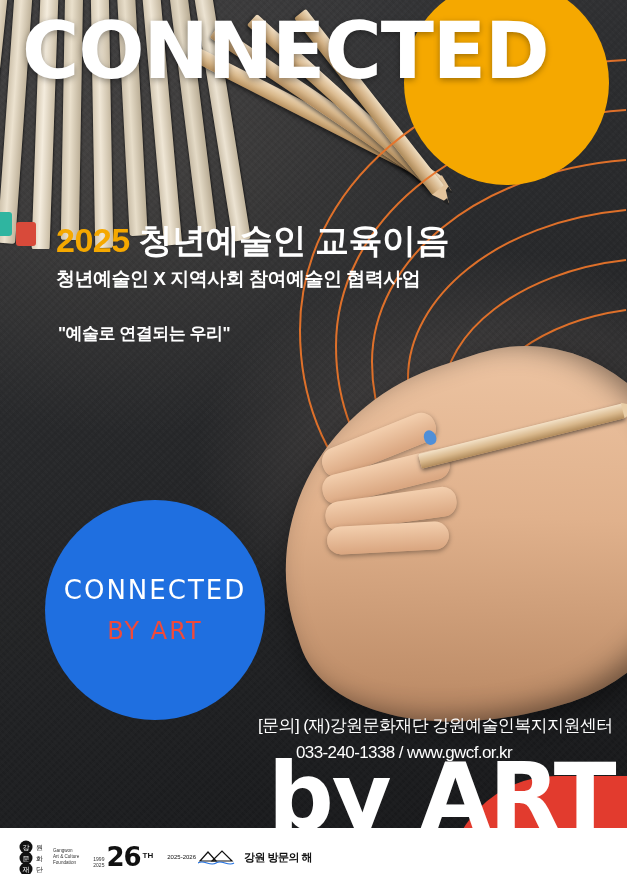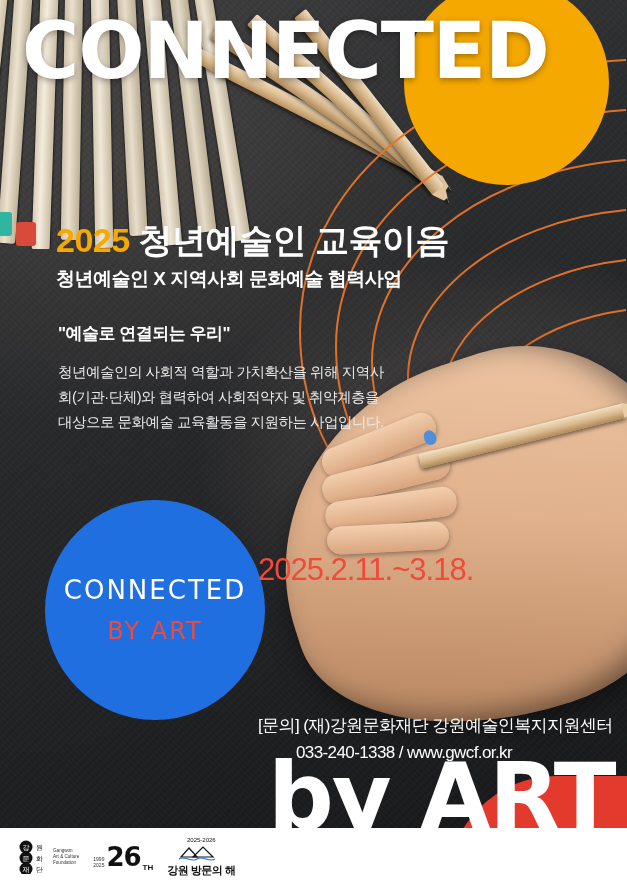--- a/index.html
+++ b/index.html
@@ -169,23 +169,23 @@
   .footer{
     position:absolute;left:0;right:0;bottom:0;height:58px;
     background:#ffffff;
     display:flex;align-items:center;
   }
   .footer-inner{display:flex;align-items:center;gap:14px;padding-left:18px;}
   .logo-box{display:flex;align-items:center;gap:5px;}
   .kccf-en{font-size:4.6px;color:#333;line-height:1.25;}
   .anniv{display:flex;align-items:flex-end;gap:2px;}
   .anniv .num{font-size:26px;font-weight:700;color:#111;letter-spacing:-1px;font-family:"DejaVu Sans",sans-serif;}
-  .anniv .th{font-size:8px;font-weight:700;color:#111;text-align:center;}
+  .anniv .th{font-size:8px;font-weight:700;color:#111;margin-bottom:12px;text-align:center;}
   .anniv .cap{font-size:5px;color:#333;}
-  .visit{display:flex;flex-direction:column;align-items:center;gap:2px;justify-content:space-between;}
+  .visit{display:flex;flex-direction:row;align-items:center;gap:2px;justify-content:space-between;}
   .visit .yr{font-size:6px;color:#111;}
   .visit .ko{font-size:11px;font-weight:700;color:#111;letter-spacing:-.5px;}
   .wave{
     width:44px;height:16px;
   }
 </style>
 </head>
 <body>
 
 <div class="poster">
@@ -257,25 +257,23 @@
   </div>
 
   <div class="blue-circle">
     <div class="bc-l1">CONNECTED</div>
     <div class="bc-l2">BY ART</div>
   </div>
 
   <div class="title-main">
     <span class="accent">2025</span><span> 청년예술인 교육이음</span>
   </div>
-  <div class="title-sub">청년예술인 X 지역사회 문화예술 협력사업</div>
+  <div class="title-sub">청년예술인 X 지역사회 참여예술인 협력사업</div>
   <div class="quote">"예술로 연결되는 우리"</div>
-  <div class="desc">청년예술인의 사회적 역할과 가치확산을 위해 지역사회(기관·단체)와 협력하여 사회적약자 및 취약계층을 대상으로 문화예술 교육활동을 지원하는 사업입니다.</div>
-
-  <div class="date-big">2025.2.11.~3.18.</div>
+
 
   <div class="contact">
     <div>[문의] (재)강원문화재단 강원예술인복지지원센터</div>
     <div class="line2">033-240-1338 / www.gwcf.or.kr</div>
   </div>
 
   <div class="red-quarter"></div>
   <div class="byart">by ART</div>
 
   <div class="footer">

